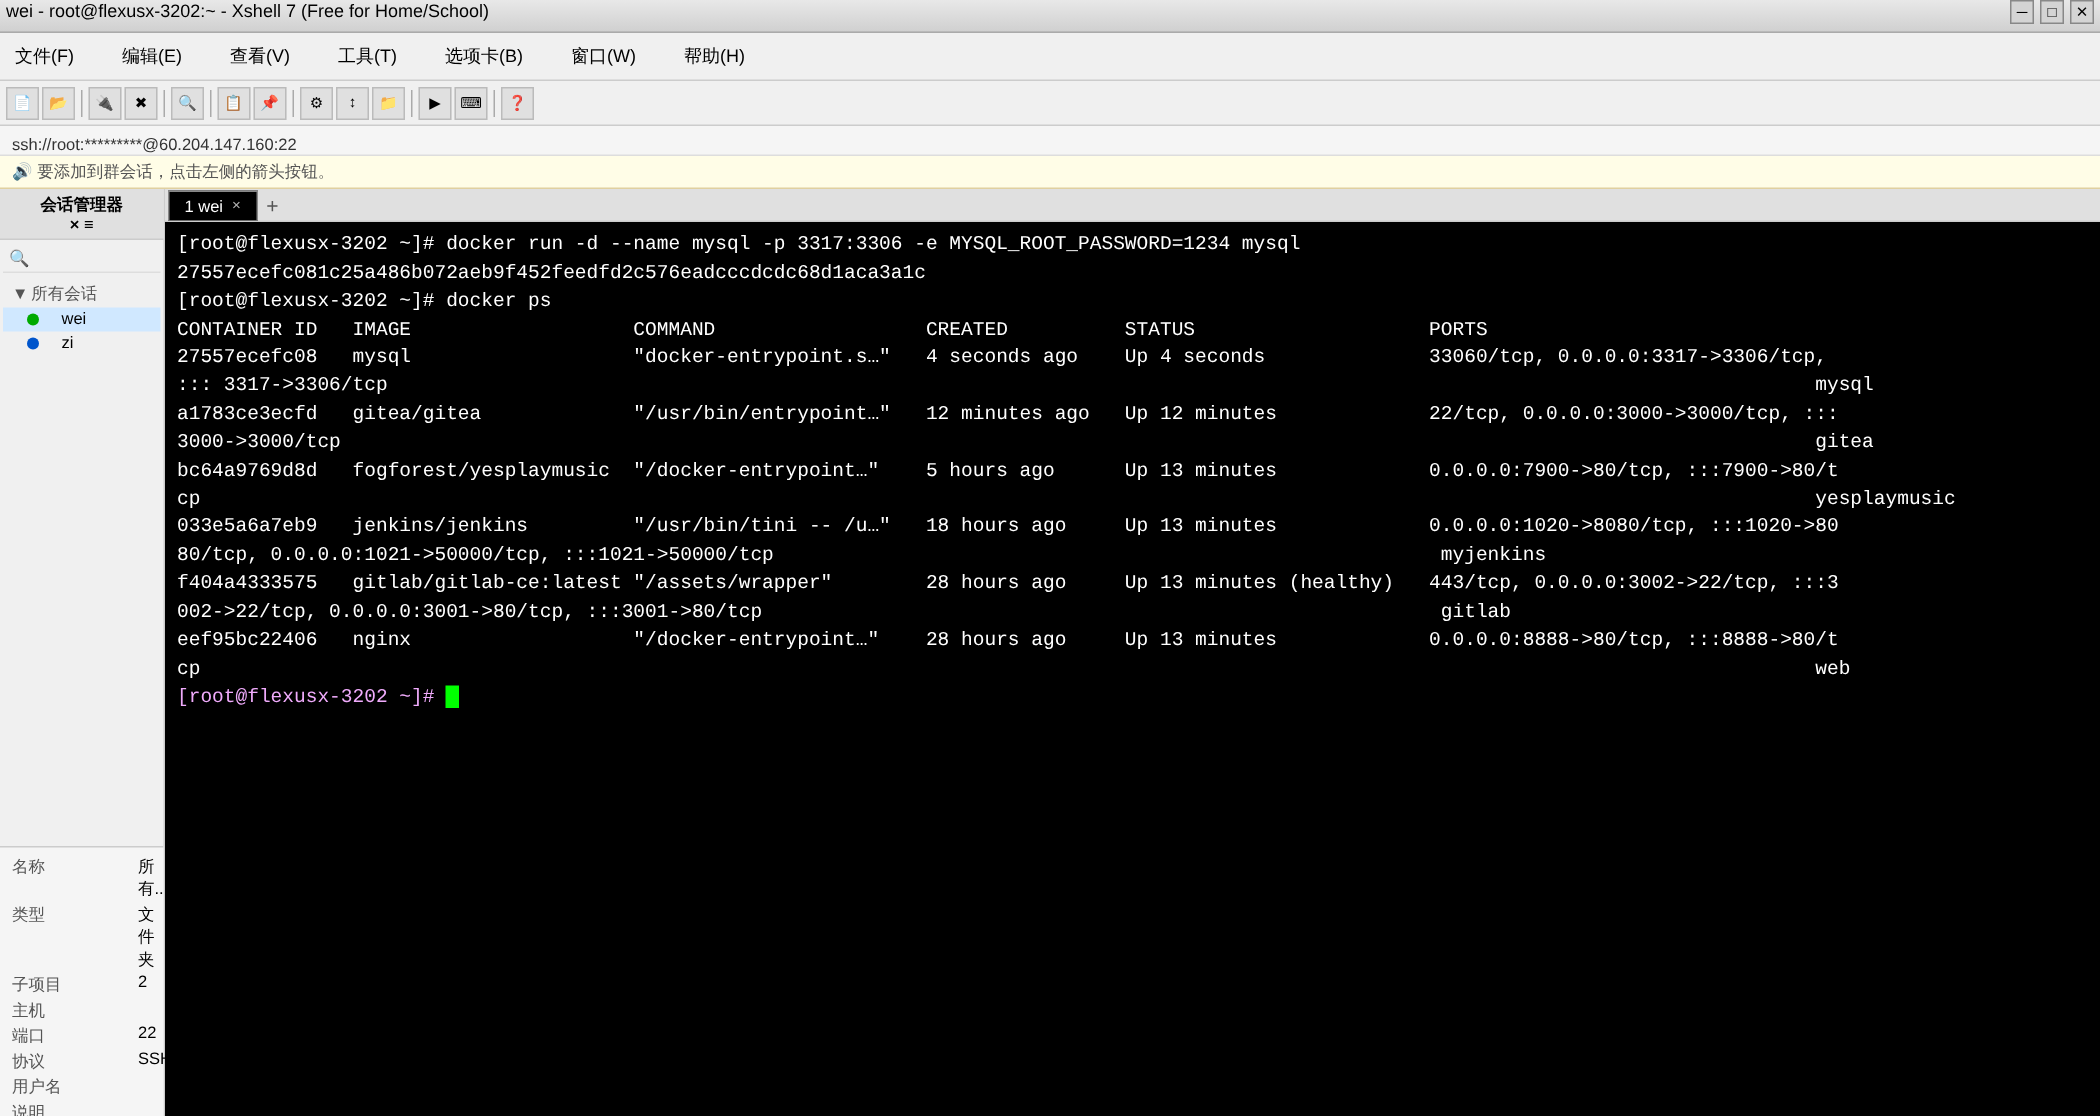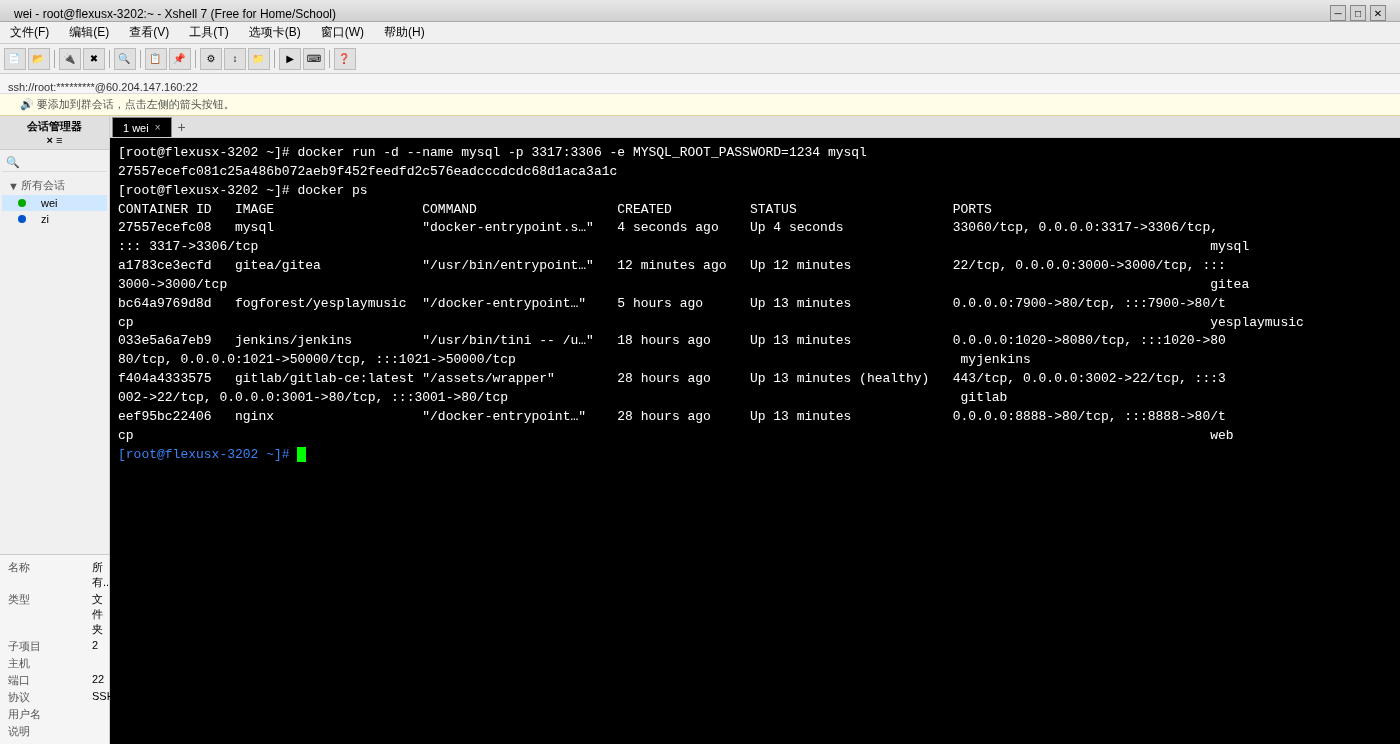--- a/index.html
+++ b/index.html
@@ -3,45 +3,45 @@
   <meta charset="utf-8">
   <style>
     * { margin: 0; padding: 0; box-sizing: border-box; }
     body { width: 1400px; height: 744px; font-family: 'Segoe UI', Arial, sans-serif; font-size: 12px; background: #c0c0c0; overflow: hidden; }
 
     
     .title-bar {
       background: linear-gradient(to bottom, #e8e8e8, #d0d0d0);
       height: 22px;
       display: flex;
-      align-items: flex-end;
+      align-items: flex-start;
       justify-content: space-between;
-      padding: 0 14px;
+      padding: 0 4px;
       border-bottom: 1px solid #aaa;
     }
     .title-bar-title { font-size: 12px; color: #000; }
     .title-bar-buttons { display: flex; gap: 4px; }
     .title-bar-btn {
       width: 16px; height: 16px;
       background: #d4d4d4;
       border: 1px solid #888;
       font-size: 10px;
       cursor: pointer;
       display: flex; align-items: center; justify-content: center;
     }
 
     
     .menu-bar {
       background: #f0f0f0;
-      height: 22px;
+      height: 32px;
       display: flex;
       align-items: center;
       padding: 0 4px;
       border-bottom: 1px solid #ccc;
-      gap: 8px;
+      gap: 20px;
     }
     .menu-item { font-size: 12px; color: #000; padding: 2px 6px; cursor: pointer; }
 
     
     .toolbar {
       background: #f0f0f0;
       height: 30px;
       display: flex;
       align-items: center;
       padding: 2px 4px;
@@ -70,21 +70,21 @@
       font-size: 11px;
       color: #333;
     }
 
     
     .chat-hint {
       background: #fffde7;
       height: 22px;
       display: flex;
       align-items: center;
-      padding: 0 20px;
+      padding: 0 8px;
       font-size: 11px;
       color: #555;
       border-bottom: 1px solid #e0d0a0;
     }
 
     
     .main-layout {
       display: flex;
       height: calc(744px - 22px - 22px - 30px - 20px - 22px);
     }
@@ -179,21 +179,21 @@
       flex: 1;
       background: #000;
       color: #c0c0c0;
       font-family: 'Courier New', Courier, monospace;
       font-size: 13px;
       padding: 6px 8px;
       overflow: hidden;
       white-space: pre;
       line-height: 1.45;
     }
-    .term-green { color: #3b82f6; }
+    .term-green { color: #f0abfc; }
     .term-white { color: #ffffff; }
     .term-cursor {
       display: inline-block;
       width: 9px;
       height: 15px;
       background: #00ff00;
       vertical-align: text-bottom;
       animation: blink 1s step-end infinite;
     }
     @keyframes blink { 50% { opacity: 0; } }

